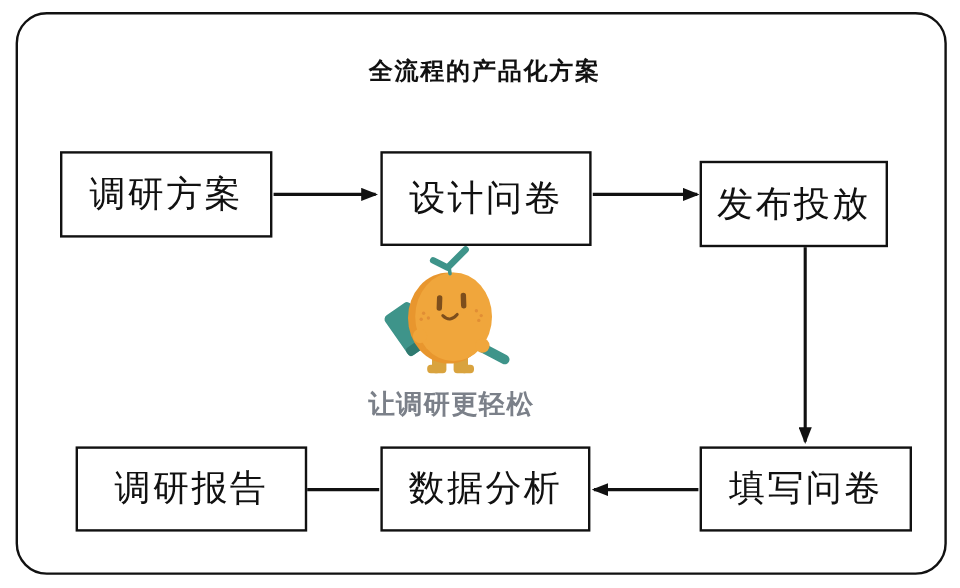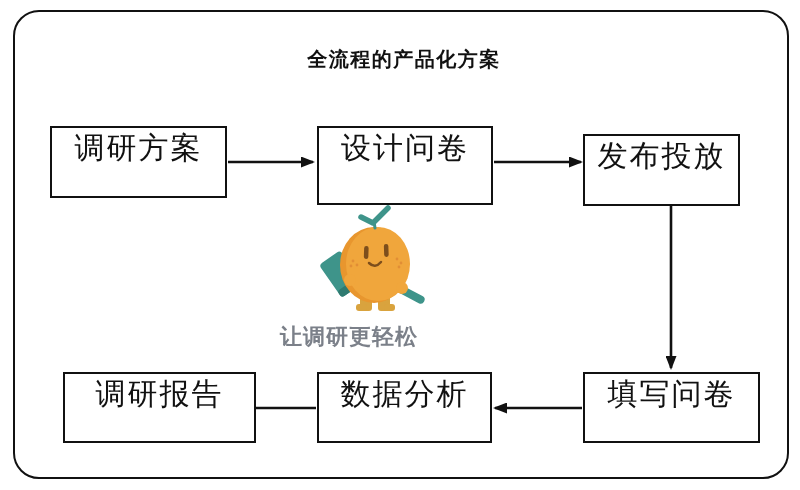--- a/index.html
+++ b/index.html
@@ -39,21 +39,21 @@
     left: 0; top: 0;
     width: 800px; height: 490px;
     pointer-events: none;
   }
 
   .node {
     position: absolute;
     background: #ffffff;
     border: 2.5px solid #111111;
     display: flex;
-    align-items: flex-start;
+    align-items: center;
     justify-content: center;
     font-size: 30px;
     font-weight: 500;
     letter-spacing: 2px;
     color: #111111;
   }
   .n1 { left: 50px;  top: 126px; width: 177px; height: 72px; }
   .n2 { left: 317px; top: 126px; width: 176px; height: 79px; }
   .n3 { left: 583px; top: 134px; width: 157px; height: 72px; }
   .n4 { left: 63px;  top: 372px; width: 193px; height: 71px; }
@@ -63,20 +63,21 @@
   .mascot {
     position: absolute;
     left: 316px; top: 204px;
     width: 118px; height: 116px;
   }
 
   .tagline {
     position: absolute;
     left: 280px; top: 322px;
     width: 192px;
+    text-align: center;
     font-size: 22px;
     font-weight: 700;
     letter-spacing: 1px;
     color: #7B8089;
   }
 </style>
 </head>
 <body>
 
 <div class="canvas">

